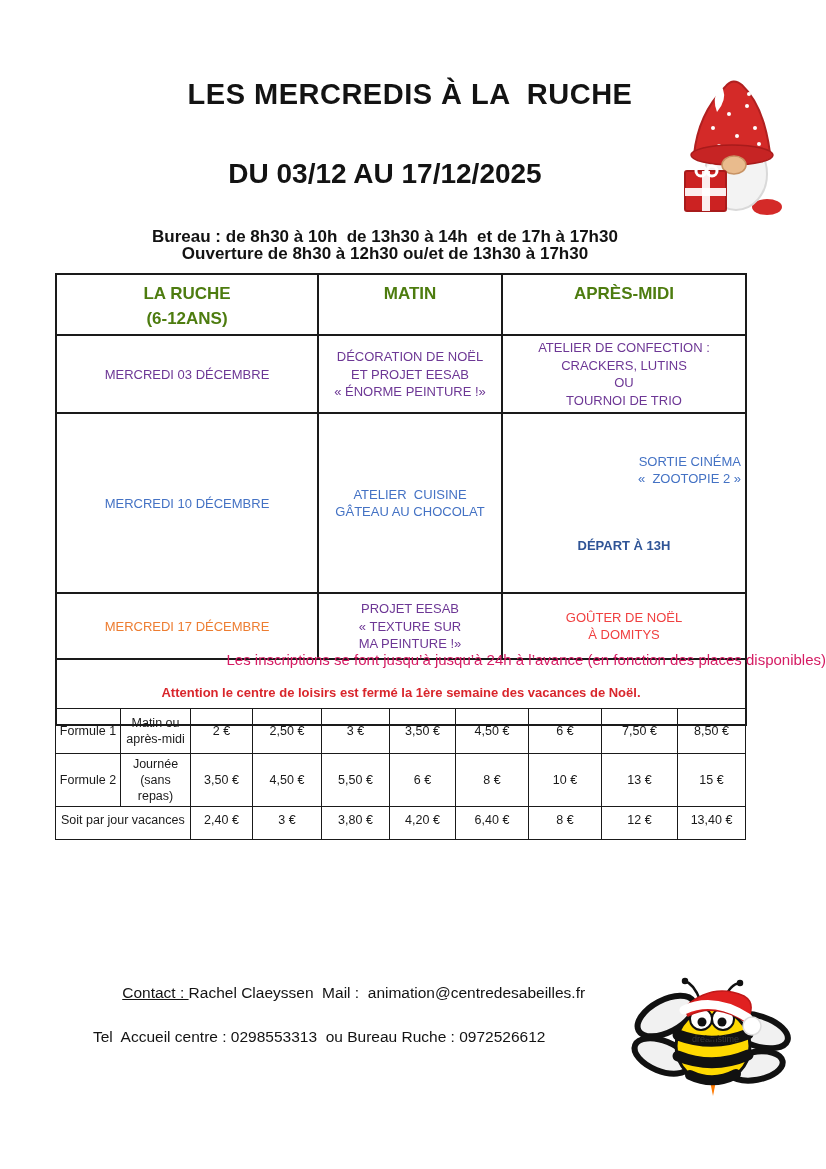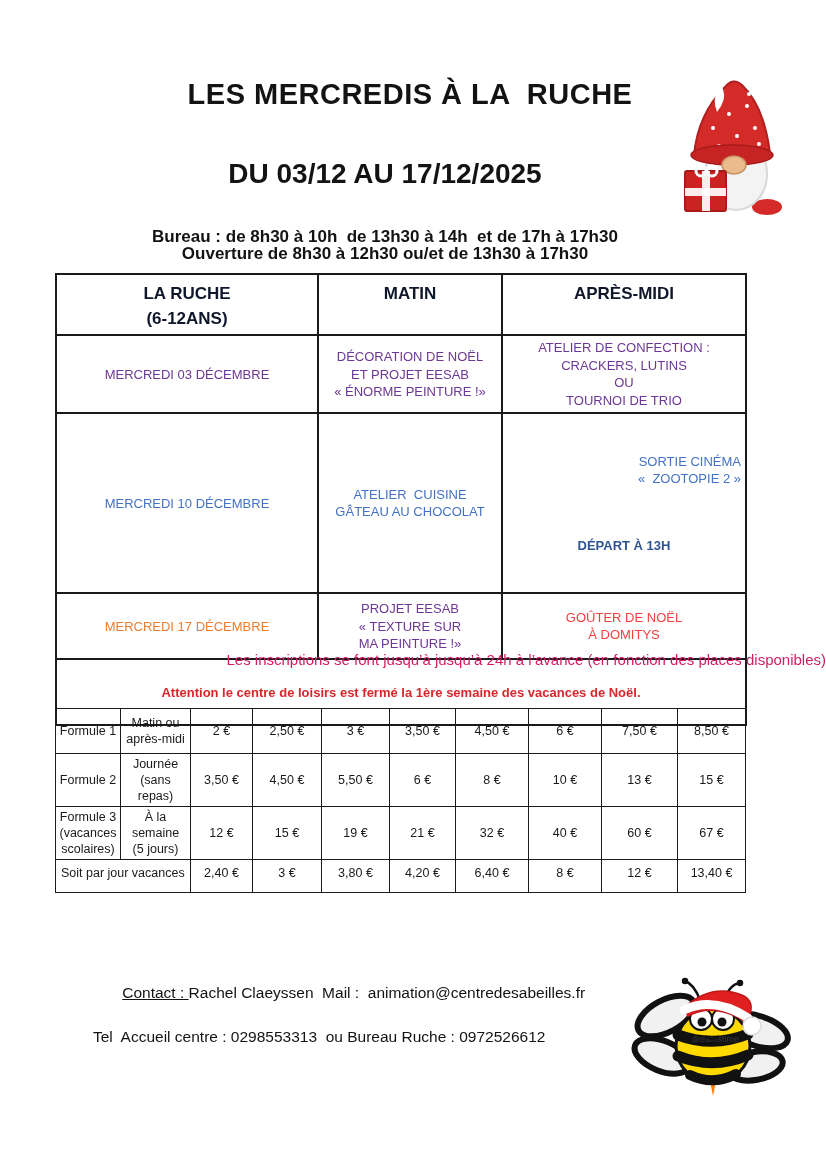--- a/index.html
+++ b/index.html
@@ -31,21 +31,21 @@
   
   table { border-collapse:collapse; table-layout:fixed; }
   .schedule {
     position:absolute; left:55px; top:273px; width:690px;
   }
   .schedule th, .schedule td {
     border:2px solid #1a1a1a; text-align:center; vertical-align:middle;
     padding:3px 4px; white-space:pre-wrap;
   }
   .schedule th {
-    font-size:17px; font-weight:bold; color:#0f172a; vertical-align:top; padding-top:7px;
+    font-size:17px; font-weight:bold; color:#4d7c0f; vertical-align:top; padding-top:7px;
     line-height:1.45;
   }
   .schedule td { font-size:13px; line-height:1.35; }
   .c-purple   { color:#6d3795; }
   .c-blue     { color:#4472c4; }
   .c-orange   { color:#ed7d31; }
   .c-lightred { color:#f04040; }
   .depart-note { font-weight:bold; color:#2f5496; margin-top:14px; }
   .notice-cell {
     font-size:16px; font-weight:bold; color:#d9262c;
@@ -207,36 +207,20 @@
 repas)</td>
       <td class="qf1">3,50 €</td>
       <td class="qf2">4,50 €</td>
       <td class="qf3">5,50 €</td>
       <td class="qf4">6 €</td>
       <td class="qf5">8 €</td>
       <td class="qf6">10 €</td>
       <td class="qf7">13 €</td>
       <td class="qf8">15 €</td>
     </tr>
-    <tr class="pr3">
-      <td>Formule 3
-(vacances
-scolaires)</td>
-      <td>À la
-semaine
-(5 jours)</td>
-      <td class="qf1">12 €</td>
-      <td class="qf2">15 €</td>
-      <td class="qf3">19 €</td>
-      <td class="qf4">21 €</td>
-      <td class="qf5">32 €</td>
-      <td class="qf6">40 €</td>
-      <td class="qf7">60 €</td>
-      <td class="qf8">67 €</td>
-    </tr>
     <tr class="pr4">
       <td colspan="2" class="left vtop">Soit par jour vacances</td>
       <td class="qf1 vtop">2,40 €</td>
       <td class="qf2 vtop">3 €</td>
       <td class="qf3 vtop">3,80 €</td>
       <td class="qf4 vtop">4,20 €</td>
       <td class="qf5 vtop">6,40 €</td>
       <td class="qf6 vtop">8 €</td>
       <td class="qf7 vtop">12 €</td>
       <td class="qf8 vtop">13,40 €</td>

